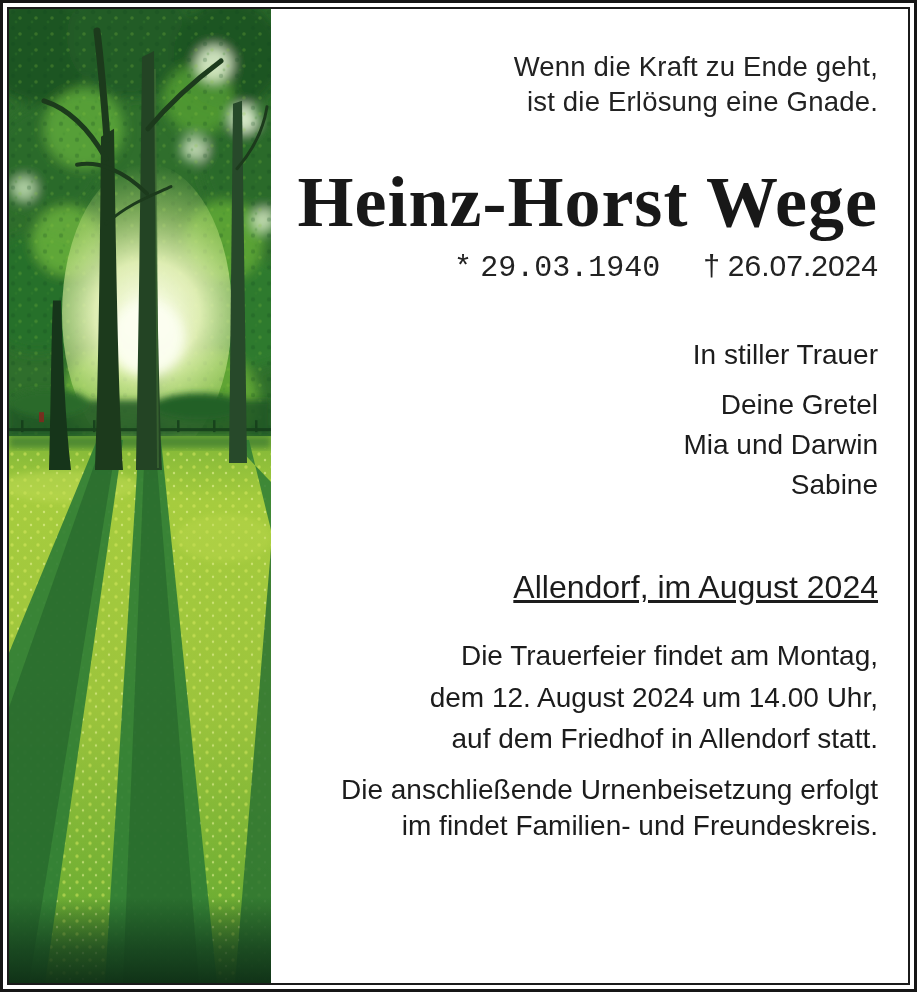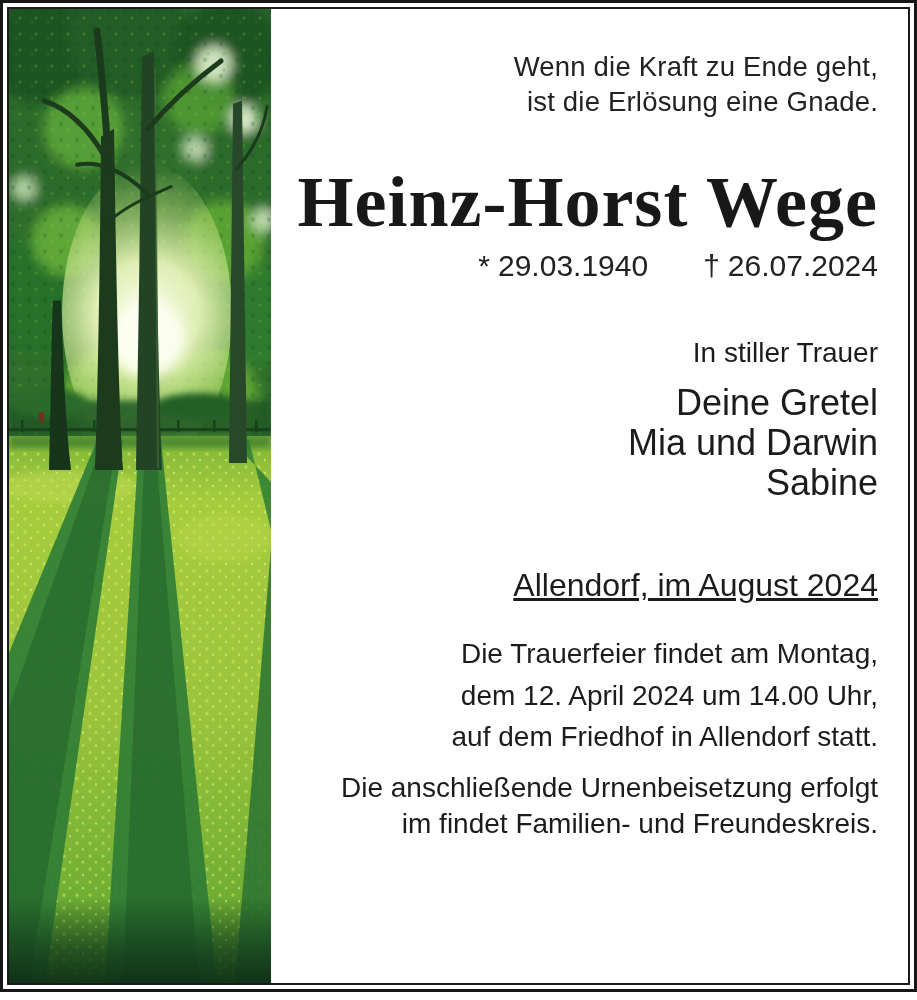--- a/index.html
+++ b/index.html
@@ -48,34 +48,34 @@
     letter-spacing:1px;
     color:#181818;
     white-space:nowrap;
   }
   .dates{
     margin:14px 0 0 0;
     font-size:30px;line-height:38px;
     color:#222;
     white-space:nowrap;
   }
-  .dates .birth{margin-right:55px;}
+  .dates .birth{margin-right:43px;font-family:Liberation Mono, monospace;}
   .dates .sym{margin-right:8px;}
   .message{
     margin:54px 0 0 0;
     font-size:28px;line-height:36px;
   }
   .mourning-intro{
     margin:50px 0 0 0;
     font-size:28px;line-height:36px;
   }
   .mourners{
     list-style:none;
     margin:12px 0 0 0;padding:0;
-    font-size:36px;line-height:40px;
+    font-size:28px;line-height:40px;
   }
   .place-date{
     margin:64px 0 0 0;
     font-size:32px;line-height:36px;text-decoration:underline;
   }
   .funeral{
     margin:30px 0 0 0;
     font-size:28px;line-height:41.5px;
   }
   .burial{
@@ -231,21 +231,21 @@
       <ul class="mourners">
         <li>Deine Gretel</li>
         <li>Mia und Darwin</li>
         <li>Sabine</li>
       </ul>
 
       <p class="place-date">Allendorf, im August 2024</p>
 
       <p class="funeral">
         <span class="line">Die Trauerfeier findet am Montag,</span>
-        <span class="line">dem 12. April 2024 um 14.00 Uhr,</span>
+        <span class="line">dem 12. August 2024 um 14.00 Uhr,</span>
         <span class="line">auf dem Friedhof in Allendorf statt.</span>
       </p>
 
       <p class="burial">
         <span class="line">Die anschließende Urnenbeisetzung erfolgt</span>
         <span class="line">im findet Familien- und Freundeskreis.</span>
       </p>
 
     </main>
   </div>

